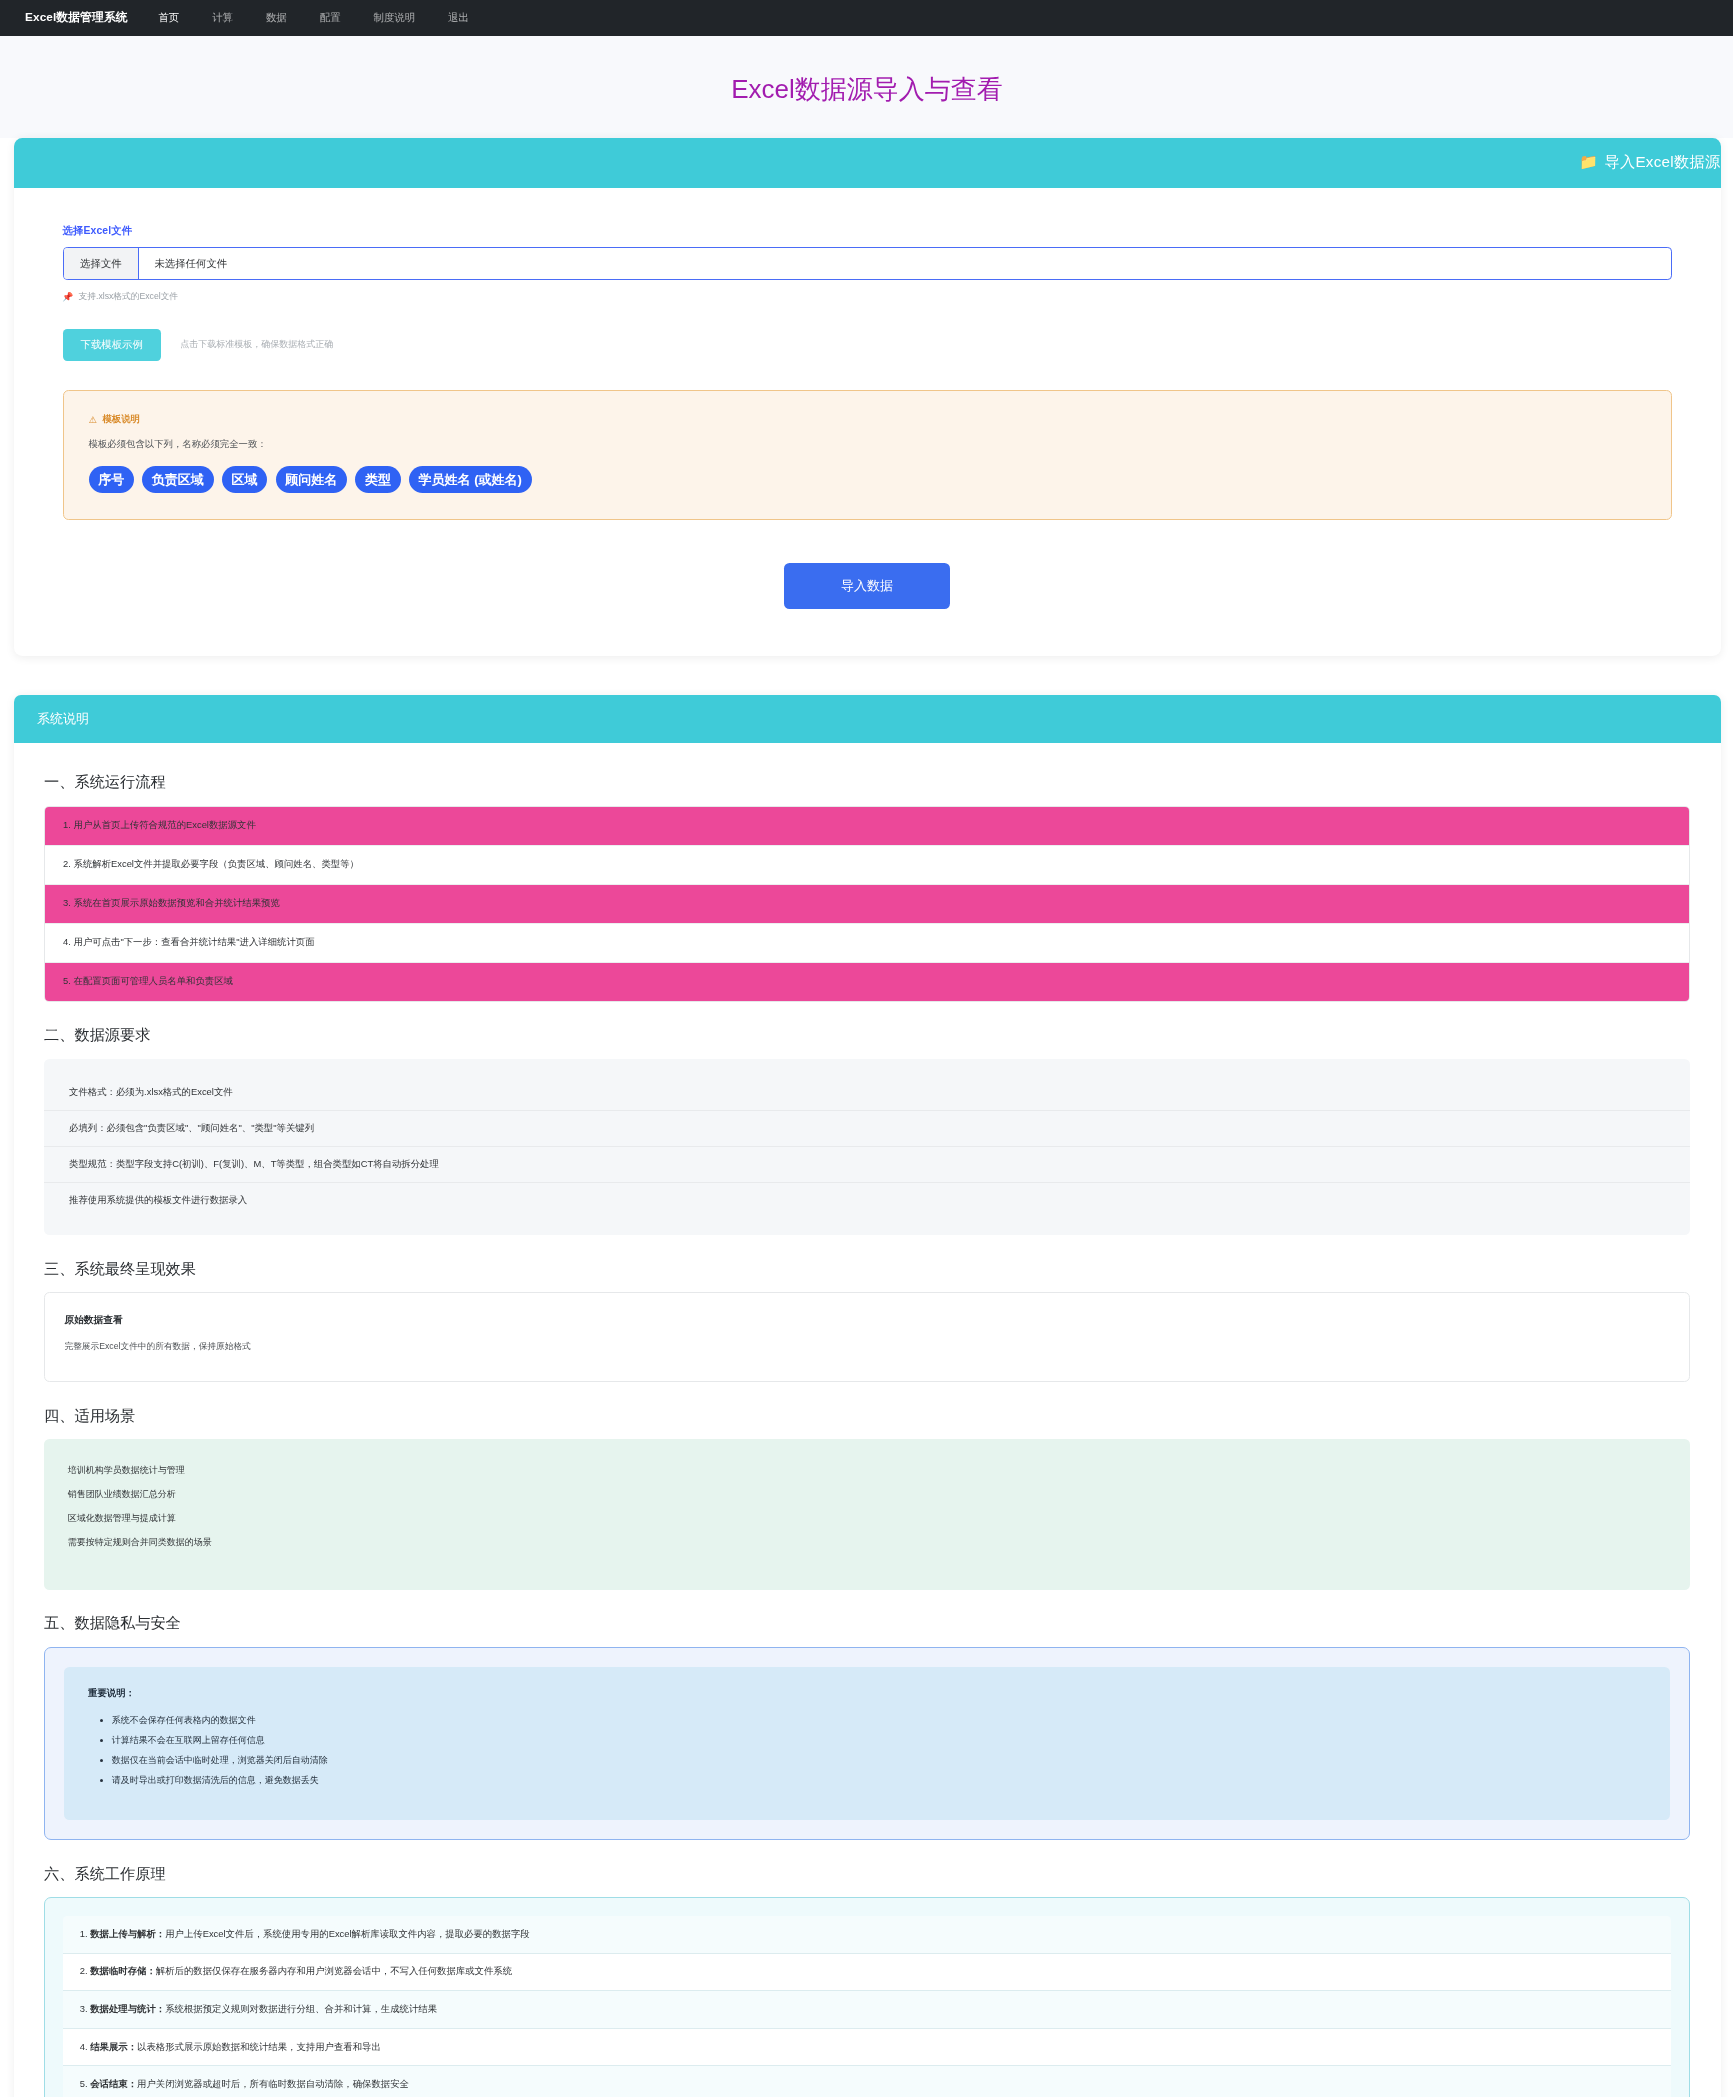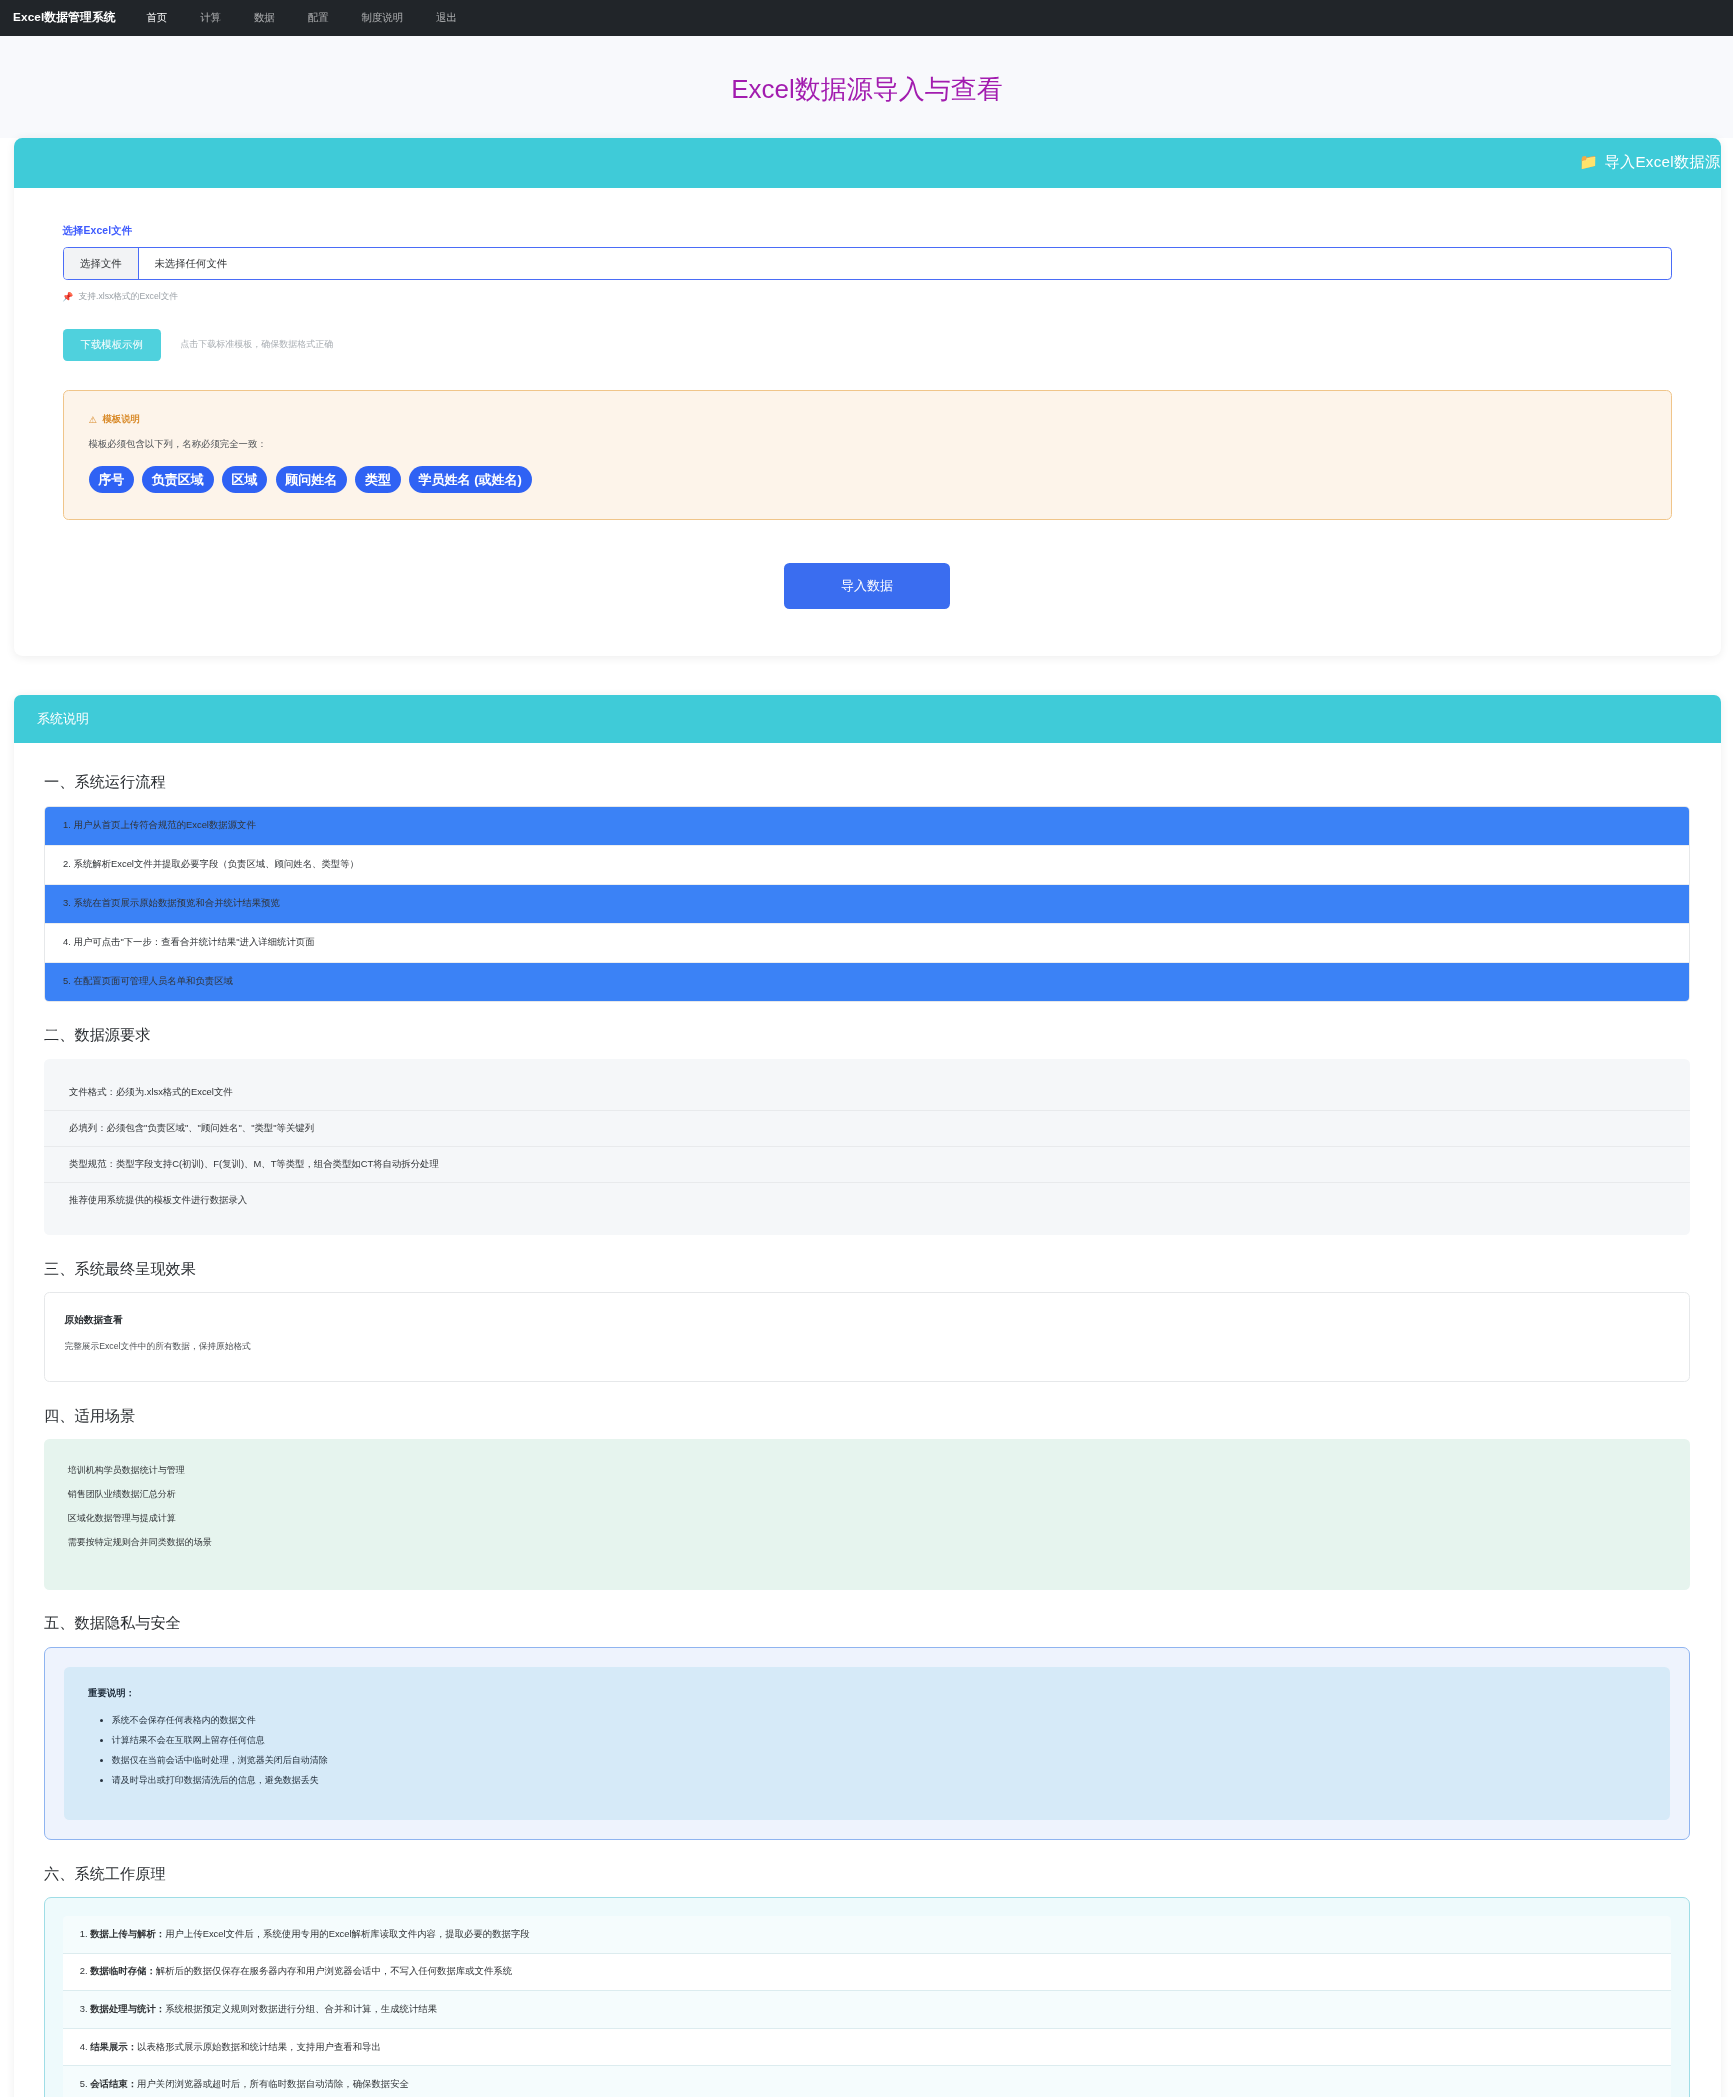--- a/index.html
+++ b/index.html
@@ -11,21 +11,21 @@
     color: #212529;
     -webkit-font-smoothing: antialiased;
   }
 
   
   .navbar {
     background: #212529;
     height: 36px;
     display: flex;
     align-items: center;
-    padding: 0 13px;
+    padding: 0 25px;
     gap: 21px;
   }
   .brand {
     color: #ffffff;
     font-size: 11.8px;
     font-weight: bold;
     letter-spacing: 0.1px;
     margin-right: 9.7px;
   }
   .nav-links { display:flex; align-items:center; gap: 33px; }
@@ -197,21 +197,21 @@
   }
   h3.sect:first-child { margin-top: 5.5px; }
 
   
   .lg { border:0.7px solid #e6e8ea; border-radius:4.9px; overflow:hidden; margin: 0 7px; }
   .lg-item {
     padding: 12.5px 18px;
     font-size: 9.4px;
     color: #303336;
     border-bottom: 0.7px solid #eceef0;
-    background: #3b82f6;
+    background: #ec4899;
   }
   .lg-item:nth-child(even){ background:#ffffff; }
   .lg-item:last-child { border-bottom:none; }
 
   
   .req-box {
     background:#f5f7f9;
     border-radius: 5.5px;
     margin: 0 7px;
     padding: 16.6px 0;

